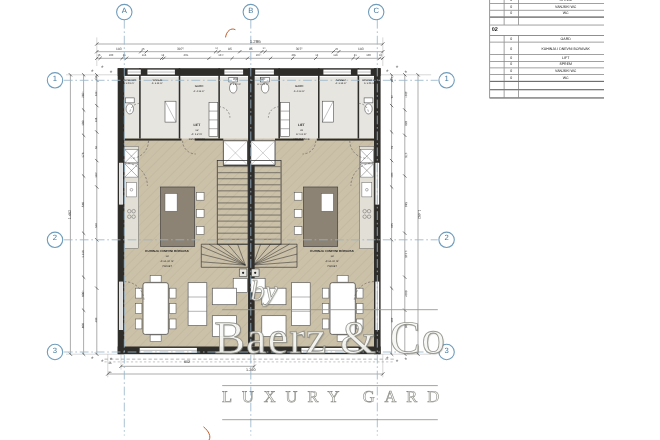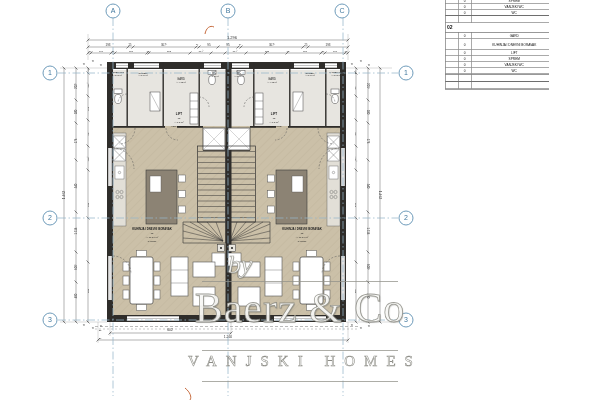--- a/index.html
+++ b/index.html
@@ -522,17 +522,17 @@
         <span></span>
         <span class="val">148.64 m²</span>
       </div>
     </div>
 
 <div class="wm">
   <div class="wm-rule r1"></div>
   <div class="wm-by">by</div>
   <div class="wm-name">Baerz &amp; Co</div>
   <div class="wm-rule r2"></div>
-  <div class="wm-tag">VANJSKI HOMES</div>
+  <div class="wm-tag">LUXURY GARD</div>
   <div class="wm-rule r3"></div>
 </div>
 
 </div>
 
 </body></html>

